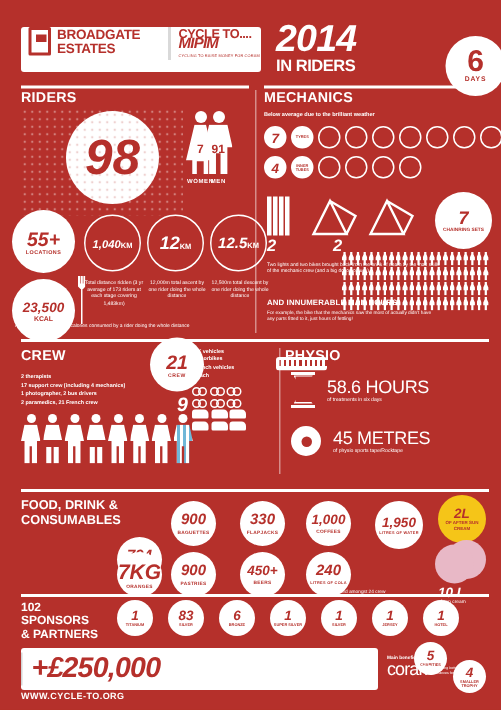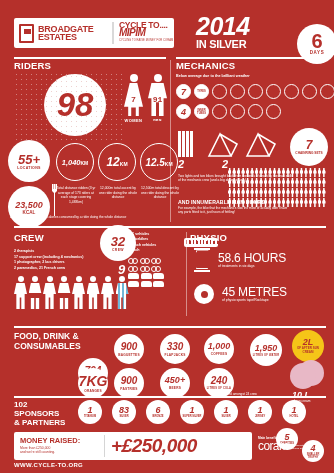--- a/index.html
+++ b/index.html
@@ -8,40 +8,40 @@
     background:#b5302b;
     font-family:"Liberation Sans", sans-serif;
     color:#fff; overflow:hidden; position:relative;
   }
   .page { width:334px; height:473px; position:relative; background:#b5302b; }
 
   
   .header { position:absolute; top:12px; left:14px; right:0; height:44px; }
   .logobox {
     position:absolute; left:0; top:6px; width:160px; height:30px;
-    background:#fff; border-radius:2px; display:flex; align-items:center;
+    background:#fff; border-radius:2px; display:flex; align-items:flex-start;
   }
   .bg-logo { display:flex; align-items:center; padding-left:5px; width:98px; }
   .bg-mark {
     width:15px; height:19px; border:2.5px solid #b5302b; border-radius:1px;
     position:relative; margin-right:4px; flex:none;
   }
   .bg-mark:after {
     content:""; position:absolute; left:3px; top:3px; width:7px; height:5px;
     background:#b5302b;
   }
   .bg-words { line-height:8.5px; }
   .bg-words div { color:#b5302b; font-size:9px; font-weight:bold; letter-spacing:-.2px; }
   .divider-v { width:2px; height:22px; background:#d9d9d9; }
   .cyc-logo { padding-left:5px; line-height:8px; }
   .cyc-logo .l1 { color:#b5302b; font-size:8.5px; font-weight:bold; letter-spacing:-.3px; }
   .cyc-logo .l2 { color:#b5302b; font-size:10px; font-style:italic; font-weight:bold; letter-spacing:-.5px; }
   .cyc-logo .l3 { color:#b5302b; font-size:2.6px; letter-spacing:.1px; }
 
-  .year { position:absolute; left:182px; top:2px; }
+  .year { position:absolute; left:170px; top:2px; }
   .year .y { font-size:25px; font-weight:bold; font-style:italic; letter-spacing:-.5px; line-height:24px; }
   .year .sub { font-size:11px; font-weight:bold; letter-spacing:-.3px; line-height:12px; }
 
   .days-badge {
     position:absolute; left:283px; top:12px; width:40px; height:40px;
     border-radius:50%; background:#fff; color:#b5302b;
     display:flex; flex-direction:column; align-items:center; justify-content:center;
   }
   .days-badge .n { font-size:20px; font-weight:bold; line-height:17px; }
   .days-badge .l { font-size:4.5px; font-weight:bold; letter-spacing:.6px; }
@@ -253,21 +253,21 @@
       </div>
       <div class="divider-v"></div>
       <div class="cyc-logo">
         <div class="l1">CYCLE TO....</div>
         <div class="l2">MIPIM</div>
         <div class="l3">CYCLING TO RAISE MONEY FOR CORAM</div>
       </div>
     </div>
     <div class="year">
       <div class="y">2014</div>
-      <div class="sub">IN SILVER</div>
+      <div class="sub">IN RIDERS</div>
     </div>
     <div class="days-badge">
       <div class="n">6</div>
       <div class="l">DAYS</div>
     </div>
   </div>
 
   <div class="rule" style="left:14px; top:57px; width:152px;"></div>
   <div class="rule" style="left:176px; top:57px; width:150px;"></div>
   <div class="vrule" style="left:170px; top:60px; height:162px;"></div>
@@ -280,21 +280,21 @@
     <span>98</span>
   </div>
 
   <div class="fig woman" style="position:absolute; left:124px; top:74px;">
     <div class="head"></div>
     <div class="body">
       <div class="num">7</div>
     </div>
     <div class="cap">WOMEN</div>
   </div>
-  <div class="fig man" style="position:absolute; left:148px; top:74px;font-family:Liberation Mono, monospace;">
+  <div class="fig man" style="position:absolute; left:136px; top:74px;">
     <div class="head"></div>
     <div class="body">
       <div class="num">91</div>
     </div>
     <div class="cap">MEN</div>
   </div>
 
   <div class="circ circ-white s35">
     <div class="n">55+</div>
     <div class="l">LOCATIONS</div>
@@ -485,21 +485,21 @@
   <div class="panel crew">
     <div class="sec-title">CREW</div>
     <div class="crew-list" id="crew-list">
         <div>2 therapists</div>
         <div>17 support crew (including 4 mechanics)</div>
         <div>1 photographer, 2 bus drivers</div>
         <div>2 paramedics, 21 French crew</div>
       </div>
   </div>
   <div class="circ circ-white crew45">
-    <div class="n">32</div>
+    <div class="n">21</div>
     <div class="l">CREW</div>
   </div>
   <div class="crewfigs" id="crew-figs">
       <div class="cf ">
         <div class="h"></div>
         <div class="b"></div>
       </div>
       <div class="cf v">
         <div class="h"></div>
         <div class="b"></div>
@@ -683,25 +683,20 @@
   <div class="spcirc" style="left:276px; top:428px; width:22px; height:22px;">
     <div class="n">5</div>
     <div class="l">CHARITIES</div>
   </div>
   <div class="spcirc" style="left:302px; top:440px; width:22px; height:22px;">
     <div class="n">4</div>
     <div class="l">SMALLER TROPHY</div>
   </div>
 
   <div class="moneybox">
-    <div class="mb-left">
-      <div class="mb-t">MONEY RAISED:</div>
-      <div class="mb-s">More than £250,000</div>
-      <div class="mb-s">and we're still counting.</div>
-    </div>
     <div class="mb-sep"></div>
     <div class="mb-amt">+£250,000</div>
   </div>
   <div class="website">WWW.CYCLE-TO.ORG</div>
 
   <div class="coram-wrap">
     <div class="coram-t">Main beneficiary</div>
     <div style="display:flex; align-items:flex-end;">
       <div class="coram">coram</div>
       <div class="coram-s" style="margin-left:2px; margin-bottom:1px; width:24px;">creating better chances for children</div>

